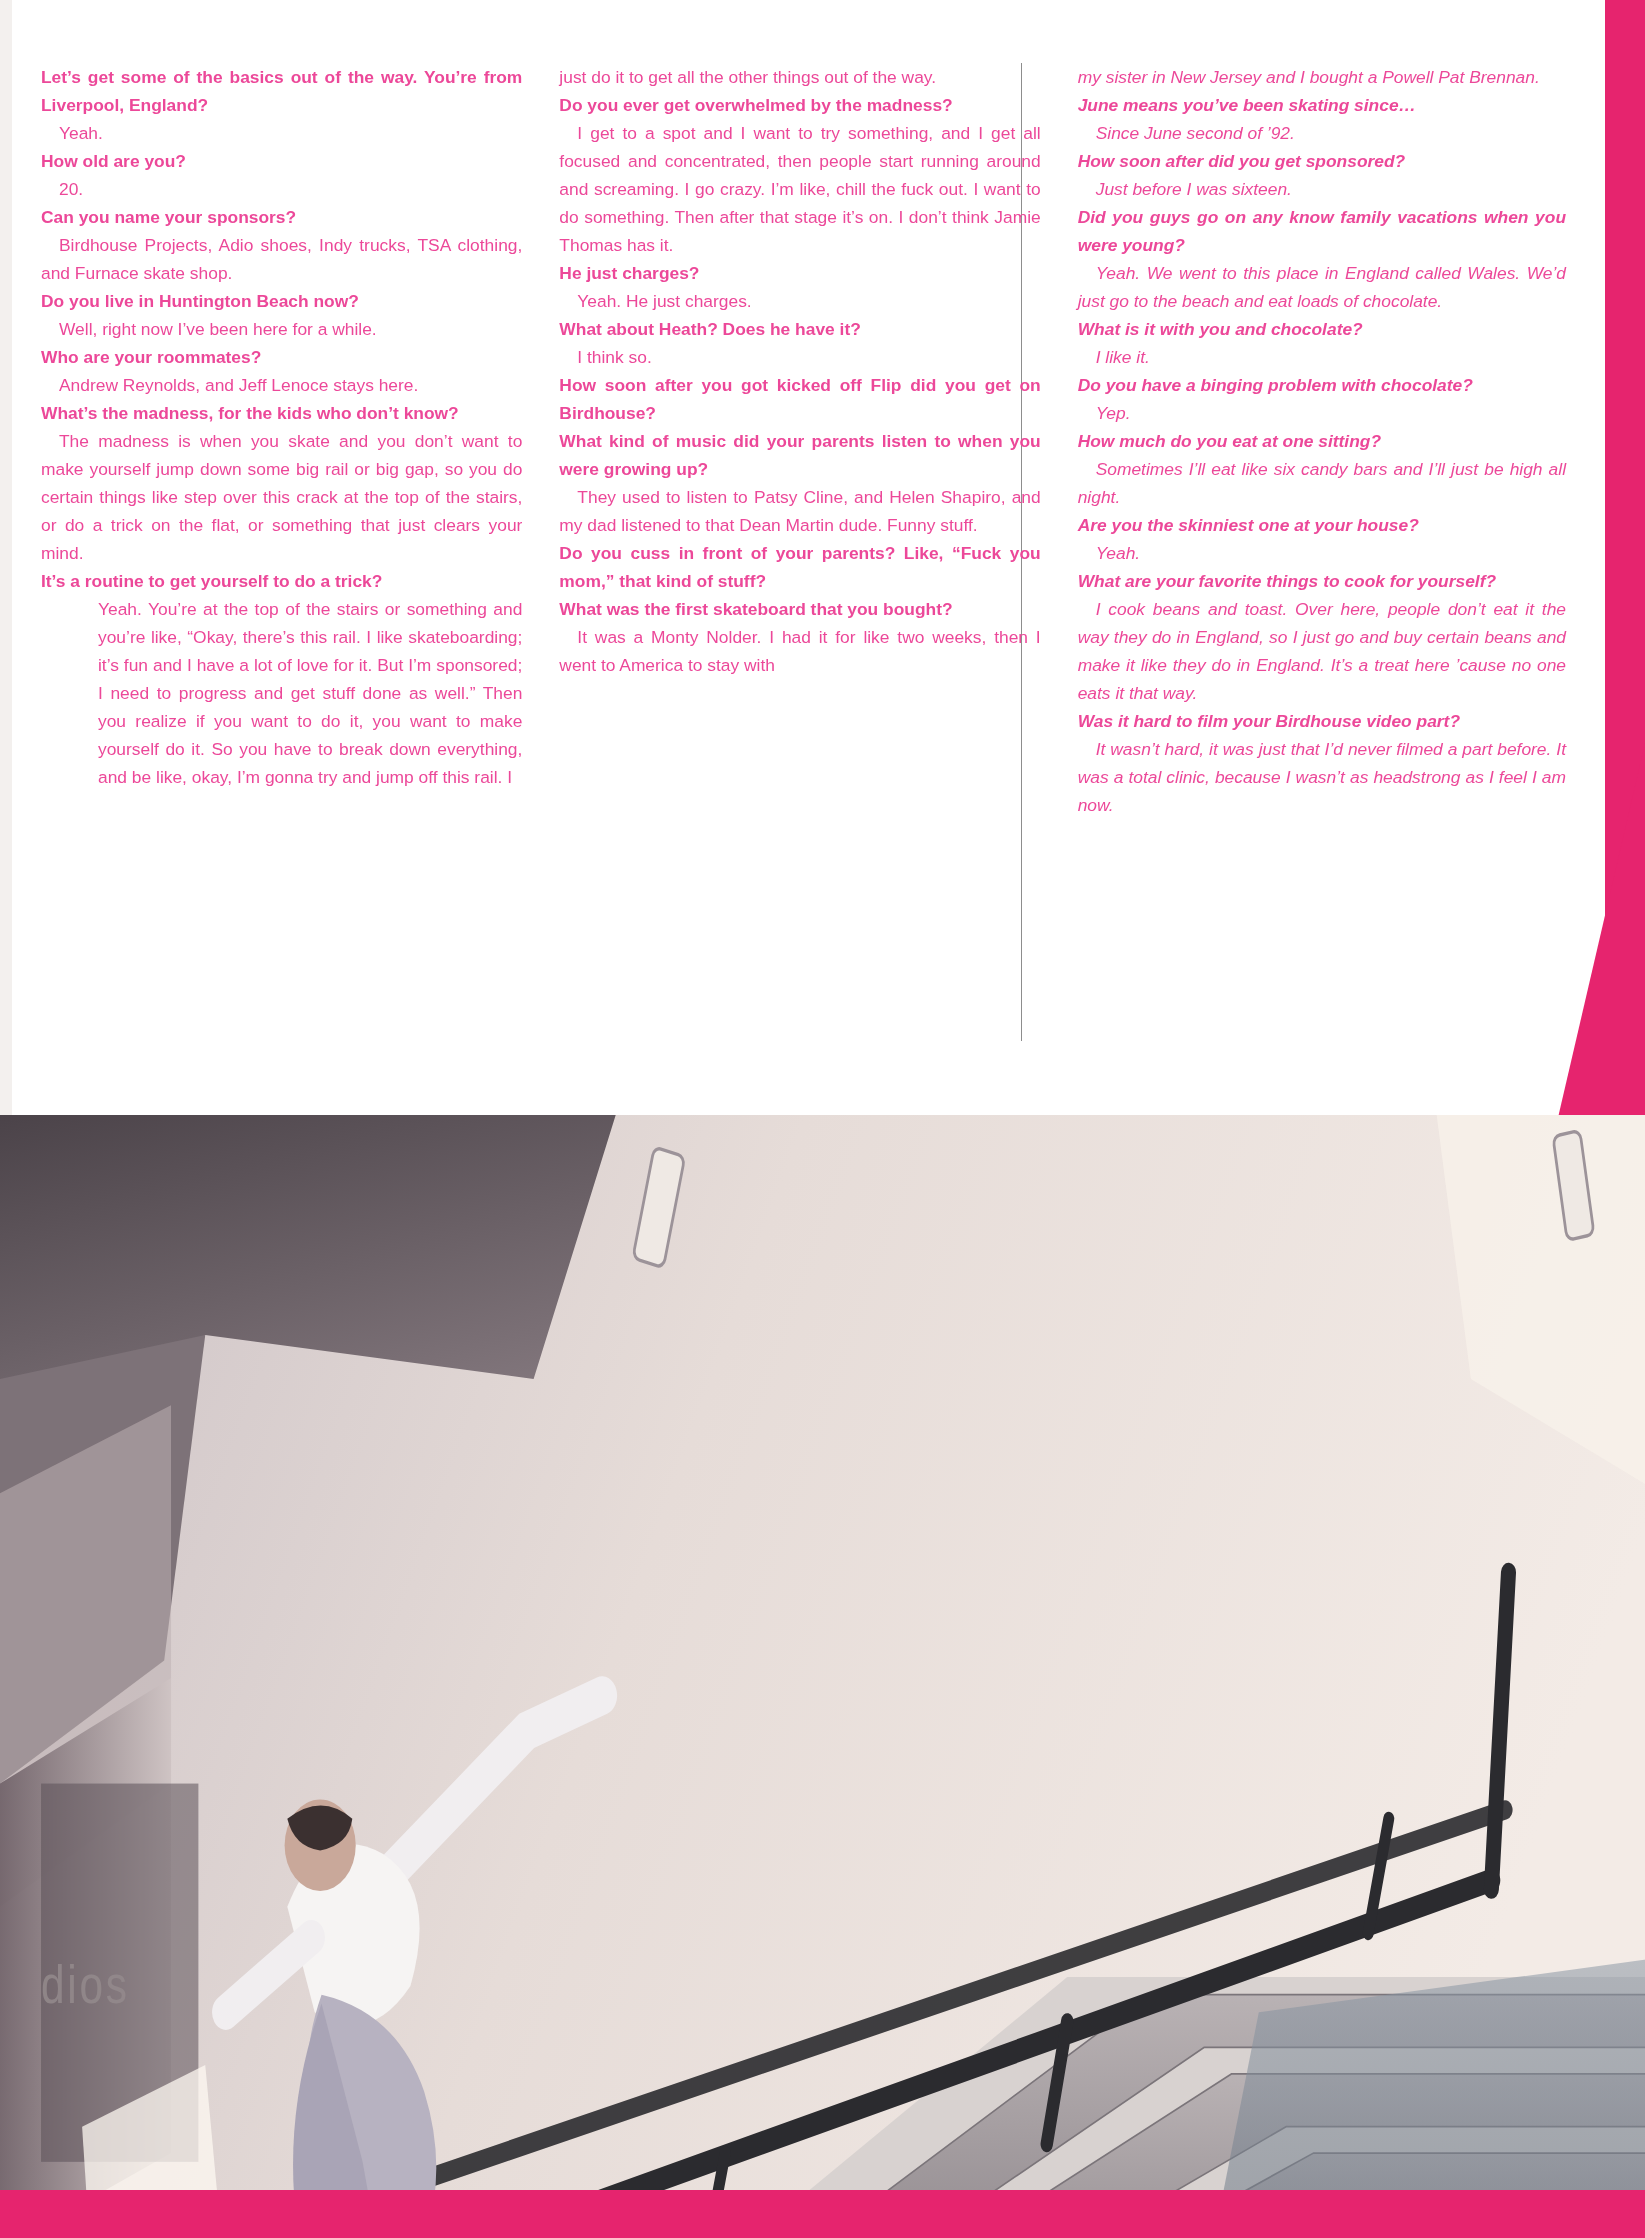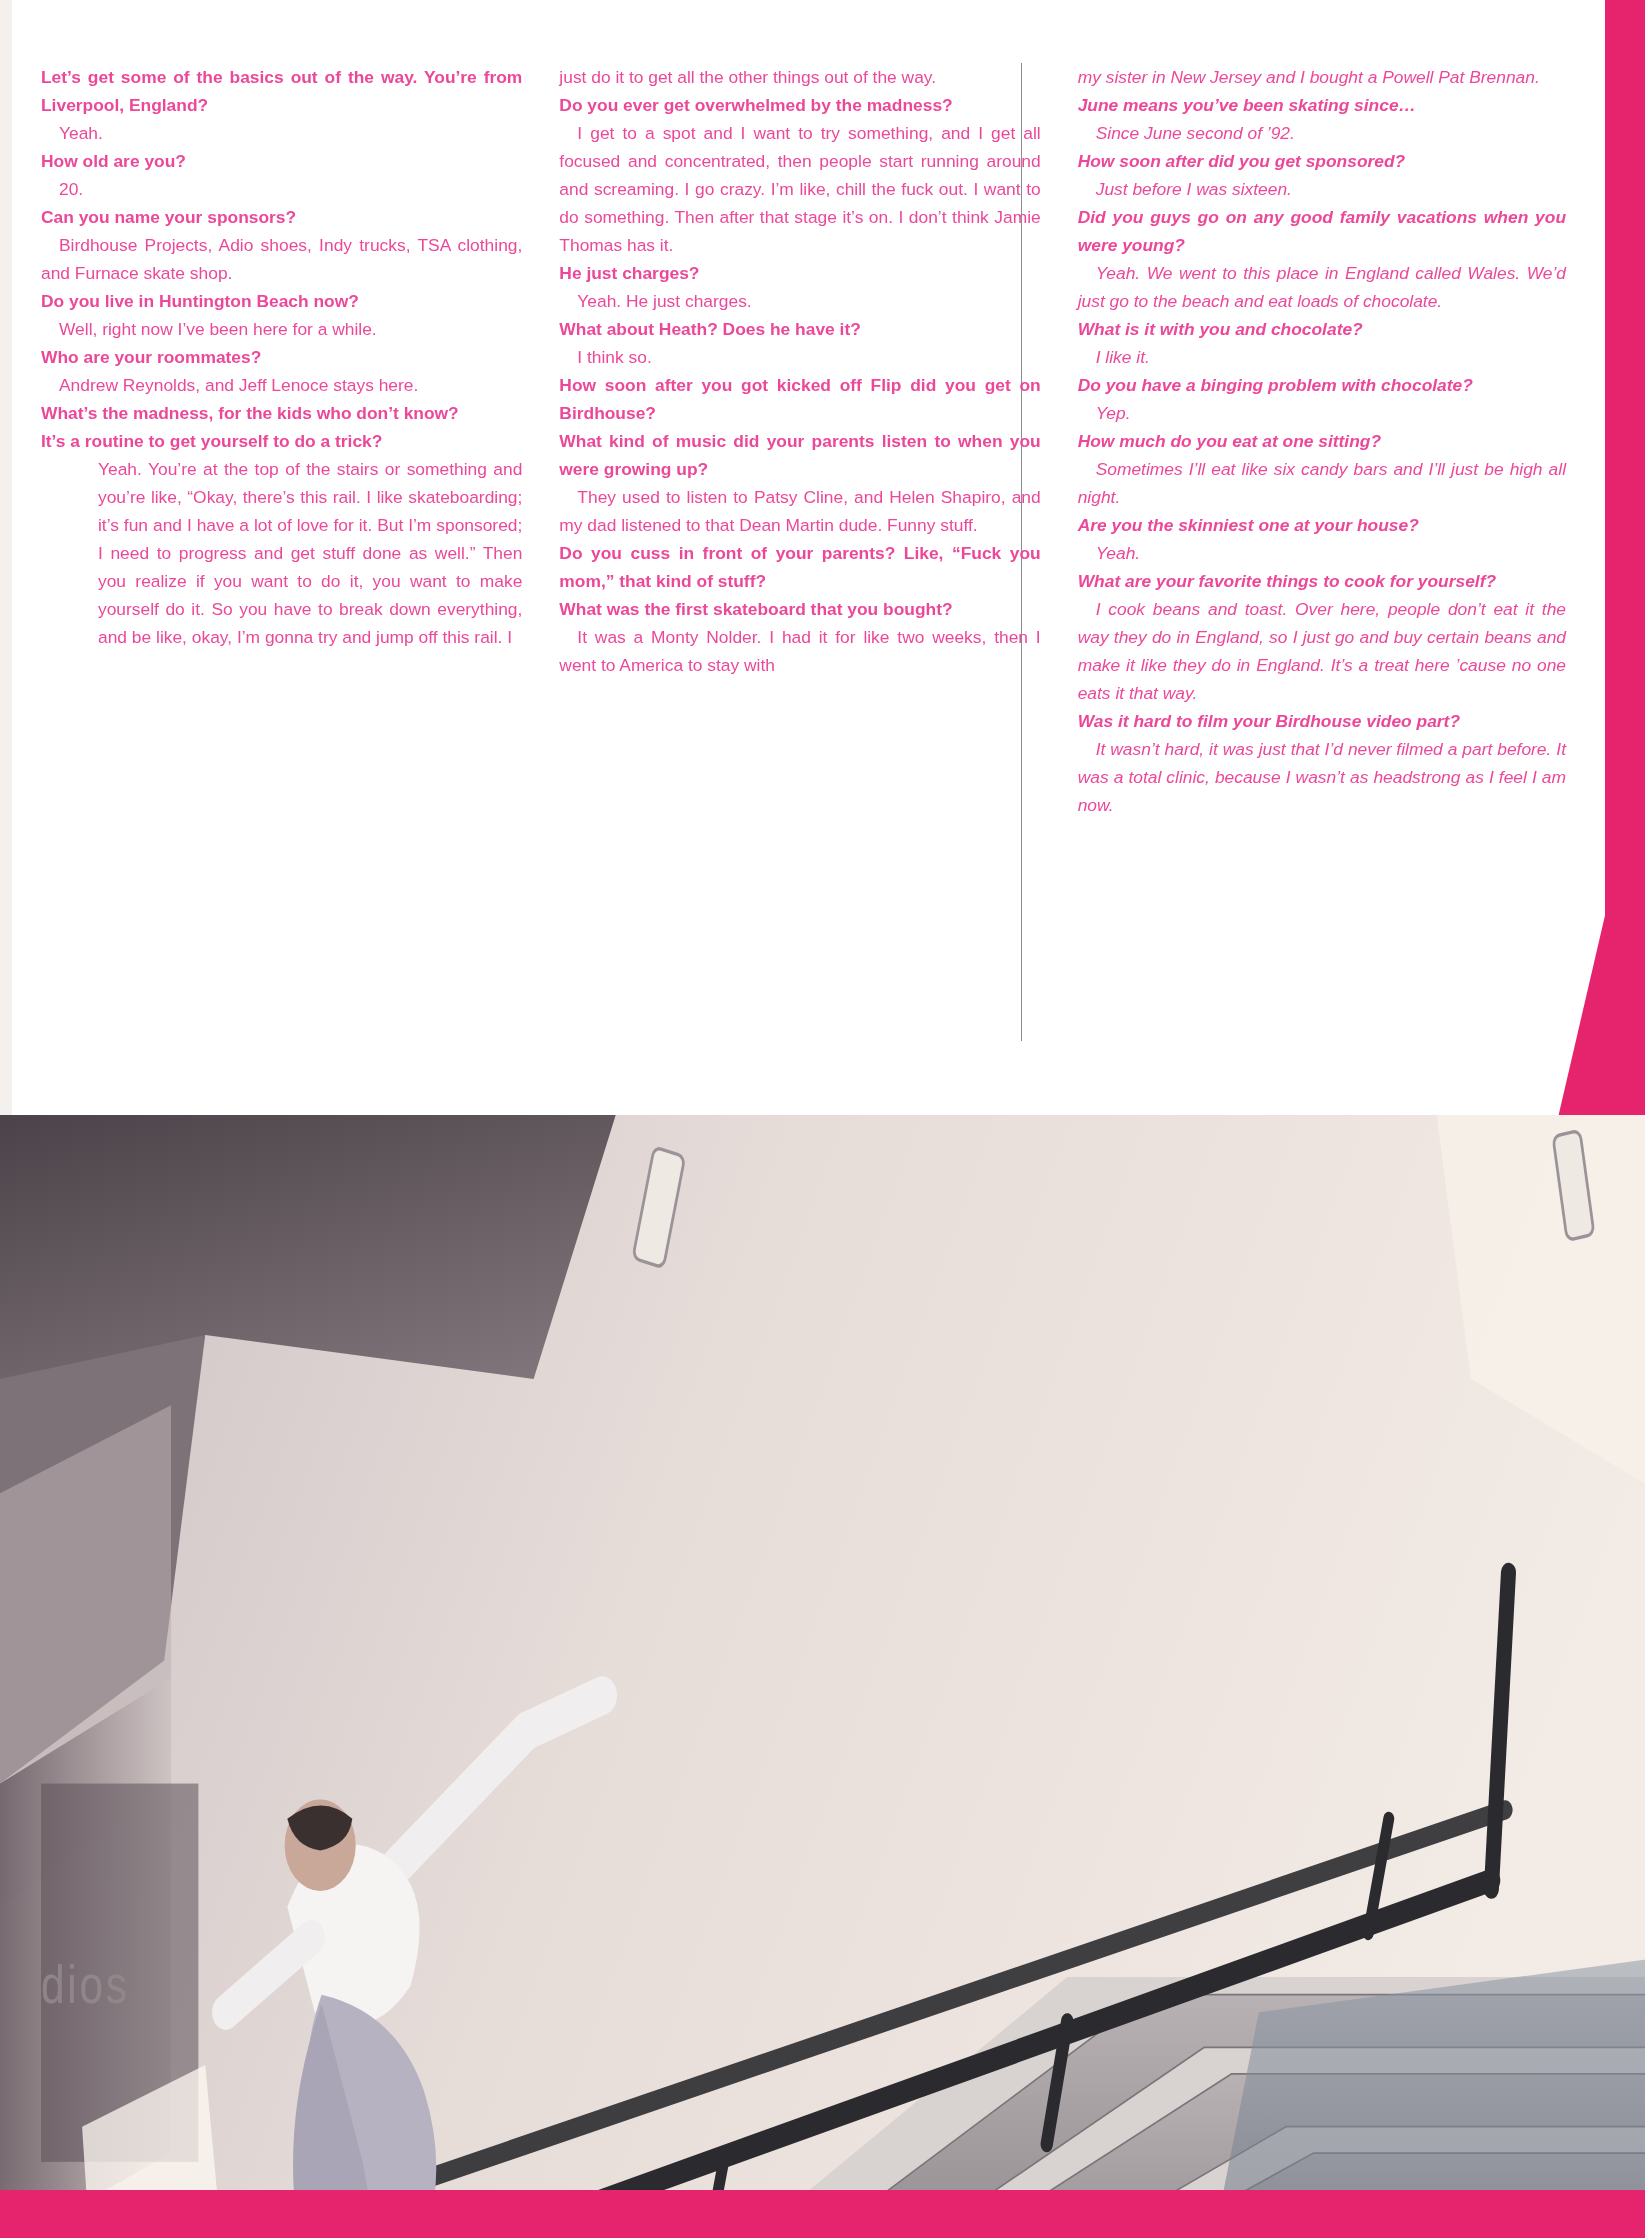--- a/index.html
+++ b/index.html
@@ -134,20 +134,21 @@
       <p class="a">Yeah.</p>
       <p class="q">How old are you?</p>
       <p class="a">20.</p>
       <p class="q">Can you name your sponsors?</p>
       <p class="a">Birdhouse Projects, Adio shoes, Indy trucks, TSA clothing, and Furnace skate shop.</p>
       <p class="q">Do you live in Huntington Beach now?</p>
       <p class="a">Well, right now I’ve been here for a while.</p>
       <p class="q">Who are your roommates?</p>
       <p class="a">Andrew Reynolds, and Jeff Lenoce stays here.</p>
       <p class="q">What’s the madness, for the kids who don’t know?</p>
+      <p class="a">The madness is when you skate and you don’t want to make yourself jump down some big rail or big gap, so you do certain things like step over this crack at the top of the stairs, or do a trick on the flat, or something that just clears your mind.</p>
       <p class="q">It’s a routine to get yourself to do a trick?</p>
       <p class="a indent-block">Yeah. You’re at the top of the stairs or something and you’re like, “Okay, there’s this rail. I like skateboarding; it’s fun and I have a lot of love for it. But I’m sponsored; I need to progress and get stuff done as well.” Then you realize if you want to do it, you want to make yourself do it. So you have to break down everything, and be like, okay, I’m gonna try and jump off this rail. I</p>
     </div>
 
     <div class="col c2">
       <p class="a cont">just do it to get all the other things out of the way.</p>
       <p class="q">Do you ever get overwhelmed by the madness?</p>
       <p class="a">I get to a spot and I want to try something, and I get all focused and concentrated, then people start running around and screaming. I go crazy. I’m like, chill the fuck out. I want to do something. Then after that stage it’s on. I don’t think Jamie Thomas has it.</p>
       <p class="q">He just charges?</p>
       <p class="a">Yeah. He just charges.</p>
@@ -160,21 +161,21 @@
       <p class="q">What was the first skateboard that you bought?</p>
       <p class="a">It was a Monty Nolder. I had it for like two weeks, then I went to America to stay with</p>
     </div>
 
     <div class="col c3">
       <p class="a cont">my sister in New Jersey and I bought a Powell Pat Brennan.</p>
       <p class="q">June means you’ve been skating since…</p>
       <p class="a">Since June second of ’92.</p>
       <p class="q">How soon after did you get sponsored?</p>
       <p class="a">Just before I was sixteen.</p>
-      <p class="q">Did you guys go on any good family vacations when you were young?</p>
+      <p class="q">Did you guys go on any know family vacations when you were young?</p>
       <p class="a">Yeah. We went to this place in England called Wales. We’d just go to the beach and eat loads of chocolate.</p>
       <p class="q">What is it with you and chocolate?</p>
       <p class="a">I like it.</p>
       <p class="q">Do you have a binging problem with chocolate?</p>
       <p class="a">Yep.</p>
       <p class="q">How much do you eat at one sitting?</p>
       <p class="a">Sometimes I’ll eat like six candy bars and I’ll just be high all night.</p>
       <p class="q">Are you the skinniest one at your house?</p>
       <p class="a">Yeah.</p>
       <p class="q">What are your favorite things to cook for yourself?</p>

